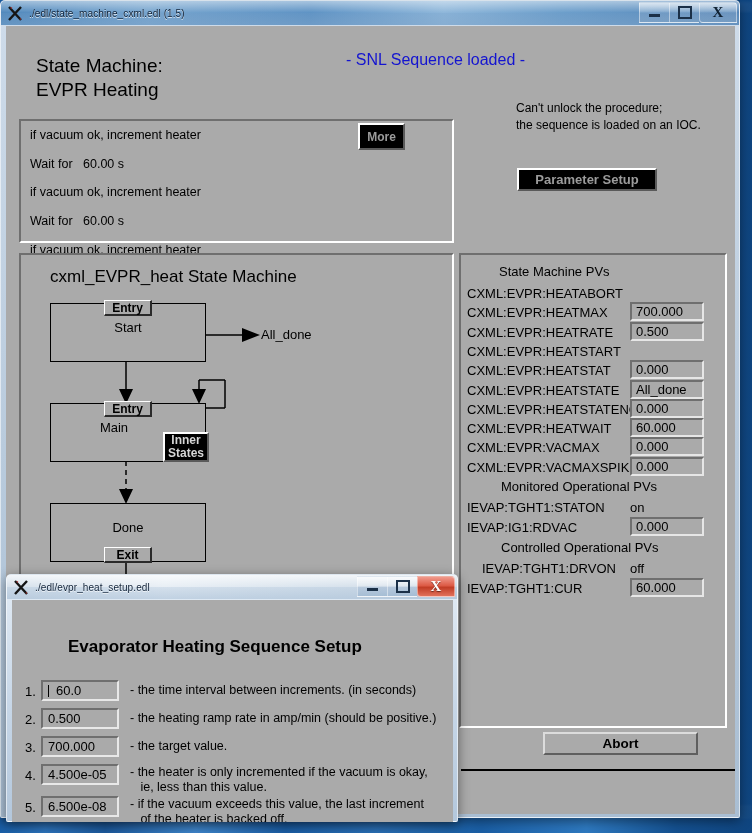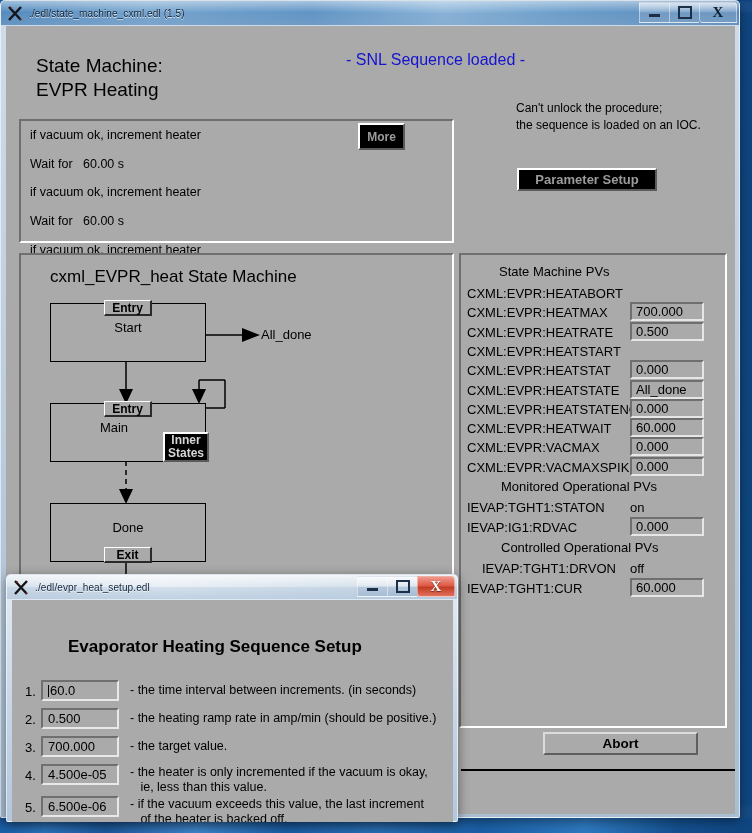--- a/index.html
+++ b/index.html
@@ -511,39 +511,39 @@
             <span class="glyph-x">X</span>
           </span>
       </span>
     </div>
 
     <div class="edm" style="left:5px; top:25px; width:441px; height:222px;">
 
       <div class="dlg-title" style="left:56px; top:37px;">Evaporator Heating Sequence Setup</div>
 
       <div class="dlg-num" style="left:13px; top:84px;">1.</div>
-      <div class="dlg-input" style="left:29px; top:80px; width:78px; height:21px;">
+      <div class="dlg-input" style="left:29px; top:80px; width:78px; height:21px;gap:6px;">
         <span class="caret"></span>
           <span>60.0</span>
       </div>
       <div class="dlg-desc" style="left:118px; top:83px;">- the time interval between increments. (in seconds)</div>
 
       <div class="dlg-num" style="left:13px; top:112px;">2.</div>
       <div class="dlg-input" style="left:29px; top:108px; width:78px; height:21px;">0.500</div>
       <div class="dlg-desc" style="left:118px; top:111px;">- the heating ramp rate in amp/min (should be positive.)</div>
 
       <div class="dlg-num" style="left:13px; top:140px;">3.</div>
       <div class="dlg-input" style="left:29px; top:136px; width:78px; height:21px;">700.000</div>
       <div class="dlg-desc" style="left:118px; top:139px;">- the target value.</div>
 
       <div class="dlg-num" style="left:13px; top:168px;">4.</div>
       <div class="dlg-input" style="left:29px; top:164px; width:78px; height:21px;">4.500e-05</div>
       <div class="dlg-desc" style="left:118px; top:165px;">- the heater is only incremented if the vacuum is okay,
    ie, less than this value.</div>
 
       <div class="dlg-num" style="left:13px; top:200px;">5.</div>
-      <div class="dlg-input" style="left:29px; top:196px; width:78px; height:21px;">6.500e-06</div>
+      <div class="dlg-input" style="left:29px; top:196px; width:78px; height:21px;">6.500e-08</div>
       <div class="dlg-desc" style="left:118px; top:197px;">- if the vacuum exceeds this value, the last increment
    of the heater is backed off.</div>
     </div>
   </div>
 
 </div>
 
 </body></html>

